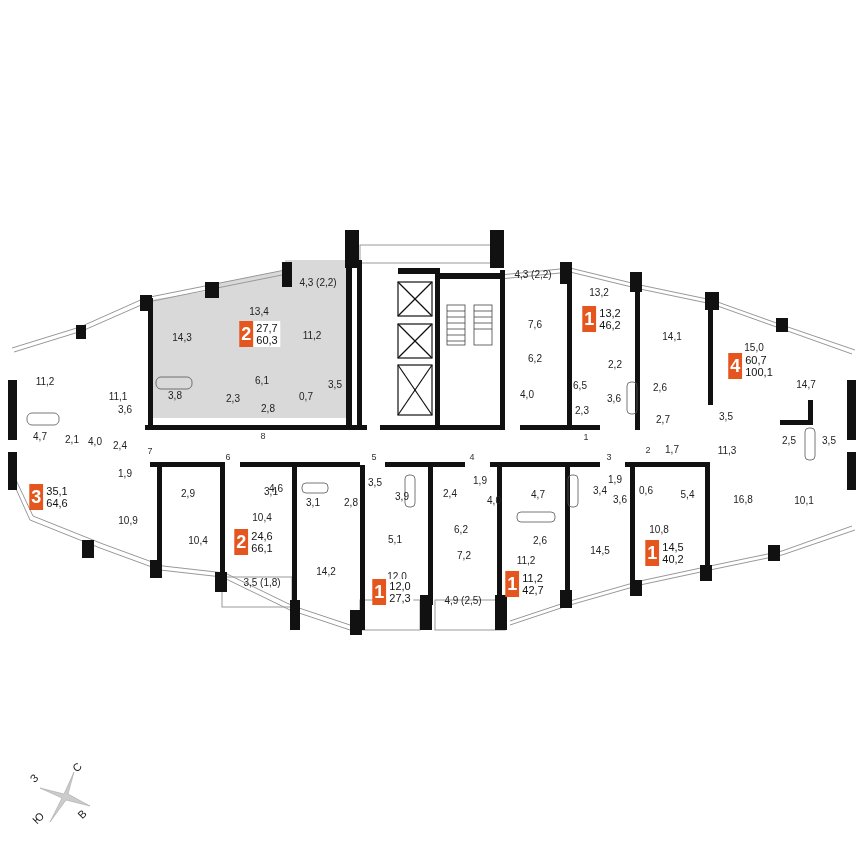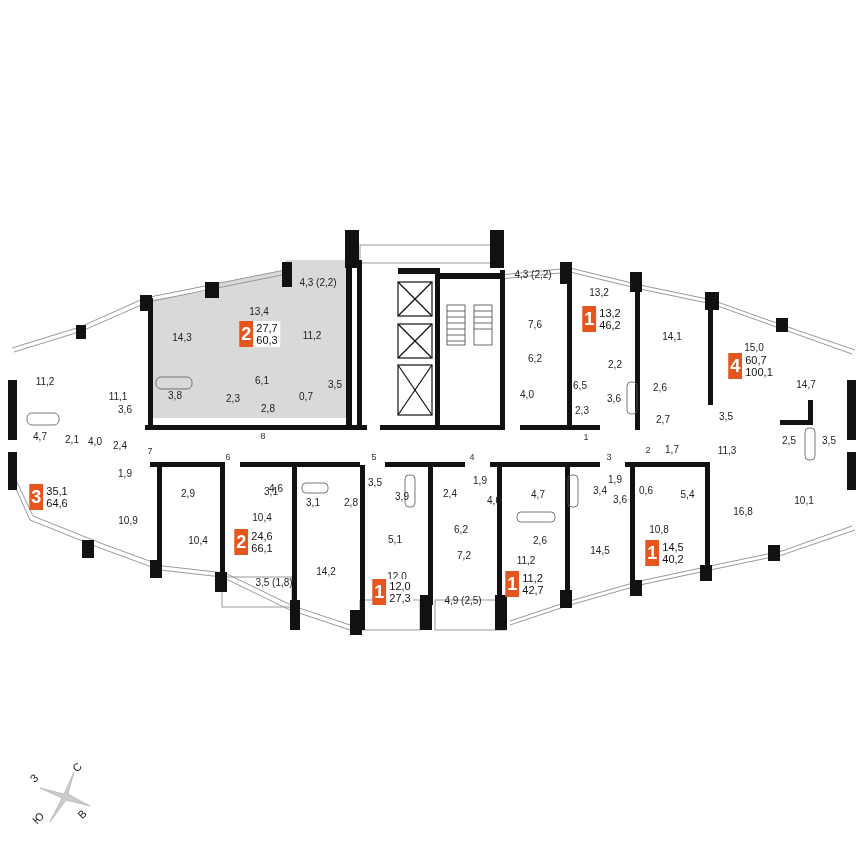--- a/index.html
+++ b/index.html
@@ -162,21 +162,21 @@
     <span class="lbl" style="left: 306px; top: 397px;">0,7</span>
     <span class="lbl" style="left: 268px; top: 409px;">2,8</span>
     <span class="lbl" style="left: 188px; top: 494px;">2,9</span>
     <span class="lbl" style="left: 228px; top: 489px; margin-left: 48px;">4,6</span>
     <span class="lbl" style="left: 271px; top: 492px;">3,1</span>
     <span class="lbl" style="left: 313px; top: 503px;">3,1</span>
     <span class="lbl" style="left: 351px; top: 503px;">2,8</span>
     <span class="lbl" style="left: 262px; top: 518px;">10,4</span>
     <span class="lbl" style="left: 198px; top: 541px;">10,4</span>
     <span class="lbl" style="left: 326px; top: 572px;">14,2</span>
-    <span class="lbl" style="left: 262px; top: 583px; margin-left: 12px;">3,5 (1,8)</span>
+    <span class="lbl" style="left: 262px; top: 583px;">3,5 (1,8)</span>
     <span class="lbl" style="left: 375px; top: 483px;">3,5</span>
     <span class="lbl" style="left: 402px; top: 497px;">3,9</span>
     <span class="lbl" style="left: 395px; top: 540px;">5,1</span>
     <span class="lbl" style="left: 397px; top: 577px;">12,0</span>
     <span class="lbl" style="left: 450px; top: 494px;">2,4</span>
     <span class="lbl" style="left: 480px; top: 481px;">1,9</span>
     <span class="lbl" style="left: 494px; top: 501px;">4,0</span>
     <span class="lbl" style="left: 461px; top: 530px;">6,2</span>
     <span class="lbl" style="left: 464px; top: 556px;">7,2</span>
     <span class="lbl" style="left: 463px; top: 601px;">4,9 (2,5)</span>
@@ -200,21 +200,21 @@
     <span class="lbl" style="left: 806px; top: 385px;">14,7</span>
     <span class="lbl" style="left: 726px; top: 417px;">3,5</span>
     <span class="lbl" style="left: 727px; top: 451px;">11,3</span>
     <span class="lbl" style="left: 789px; top: 441px;">2,5</span>
     <span class="lbl" style="left: 829px; top: 441px;">3,5</span>
     <span class="lbl" style="left: 588px; top: 491px; margin-left: 12px;">3,4</span>
     <span class="lbl" style="left: 615px; top: 480px;">1,9</span>
     <span class="lbl" style="left: 620px; top: 500px;">3,6</span>
     <span class="lbl" style="left: 646px; top: 491px;">0,6</span>
     <span class="lbl" style="left: 676px; top: 495px; padding-left: 23px;">5,4</span>
-    <span class="lbl" style="left: 743px; top: 512px; text-align: center;">16,8</span>
+    <span class="lbl" style="left: 743px; top: 500px; text-align: center;">16,8</span>
     <span class="lbl" style="left: 804px; top: 501px;">10,1</span>
     <span class="lbl" style="left: 659px; top: 530px;">10,8</span>
     <span class="lbl" style="left: 600px; top: 551px;">14,5</span>
   </div>
 
 <div id="door-labels">
     <span class="door" style="left: 586px; top: 437px;">1</span>
     <span class="door" style="left: 648px; top: 450px;">2</span>
     <span class="door" style="left: 609px; top: 457px;">3</span>
     <span class="door" style="left: 472px; top: 457px;">4</span>

